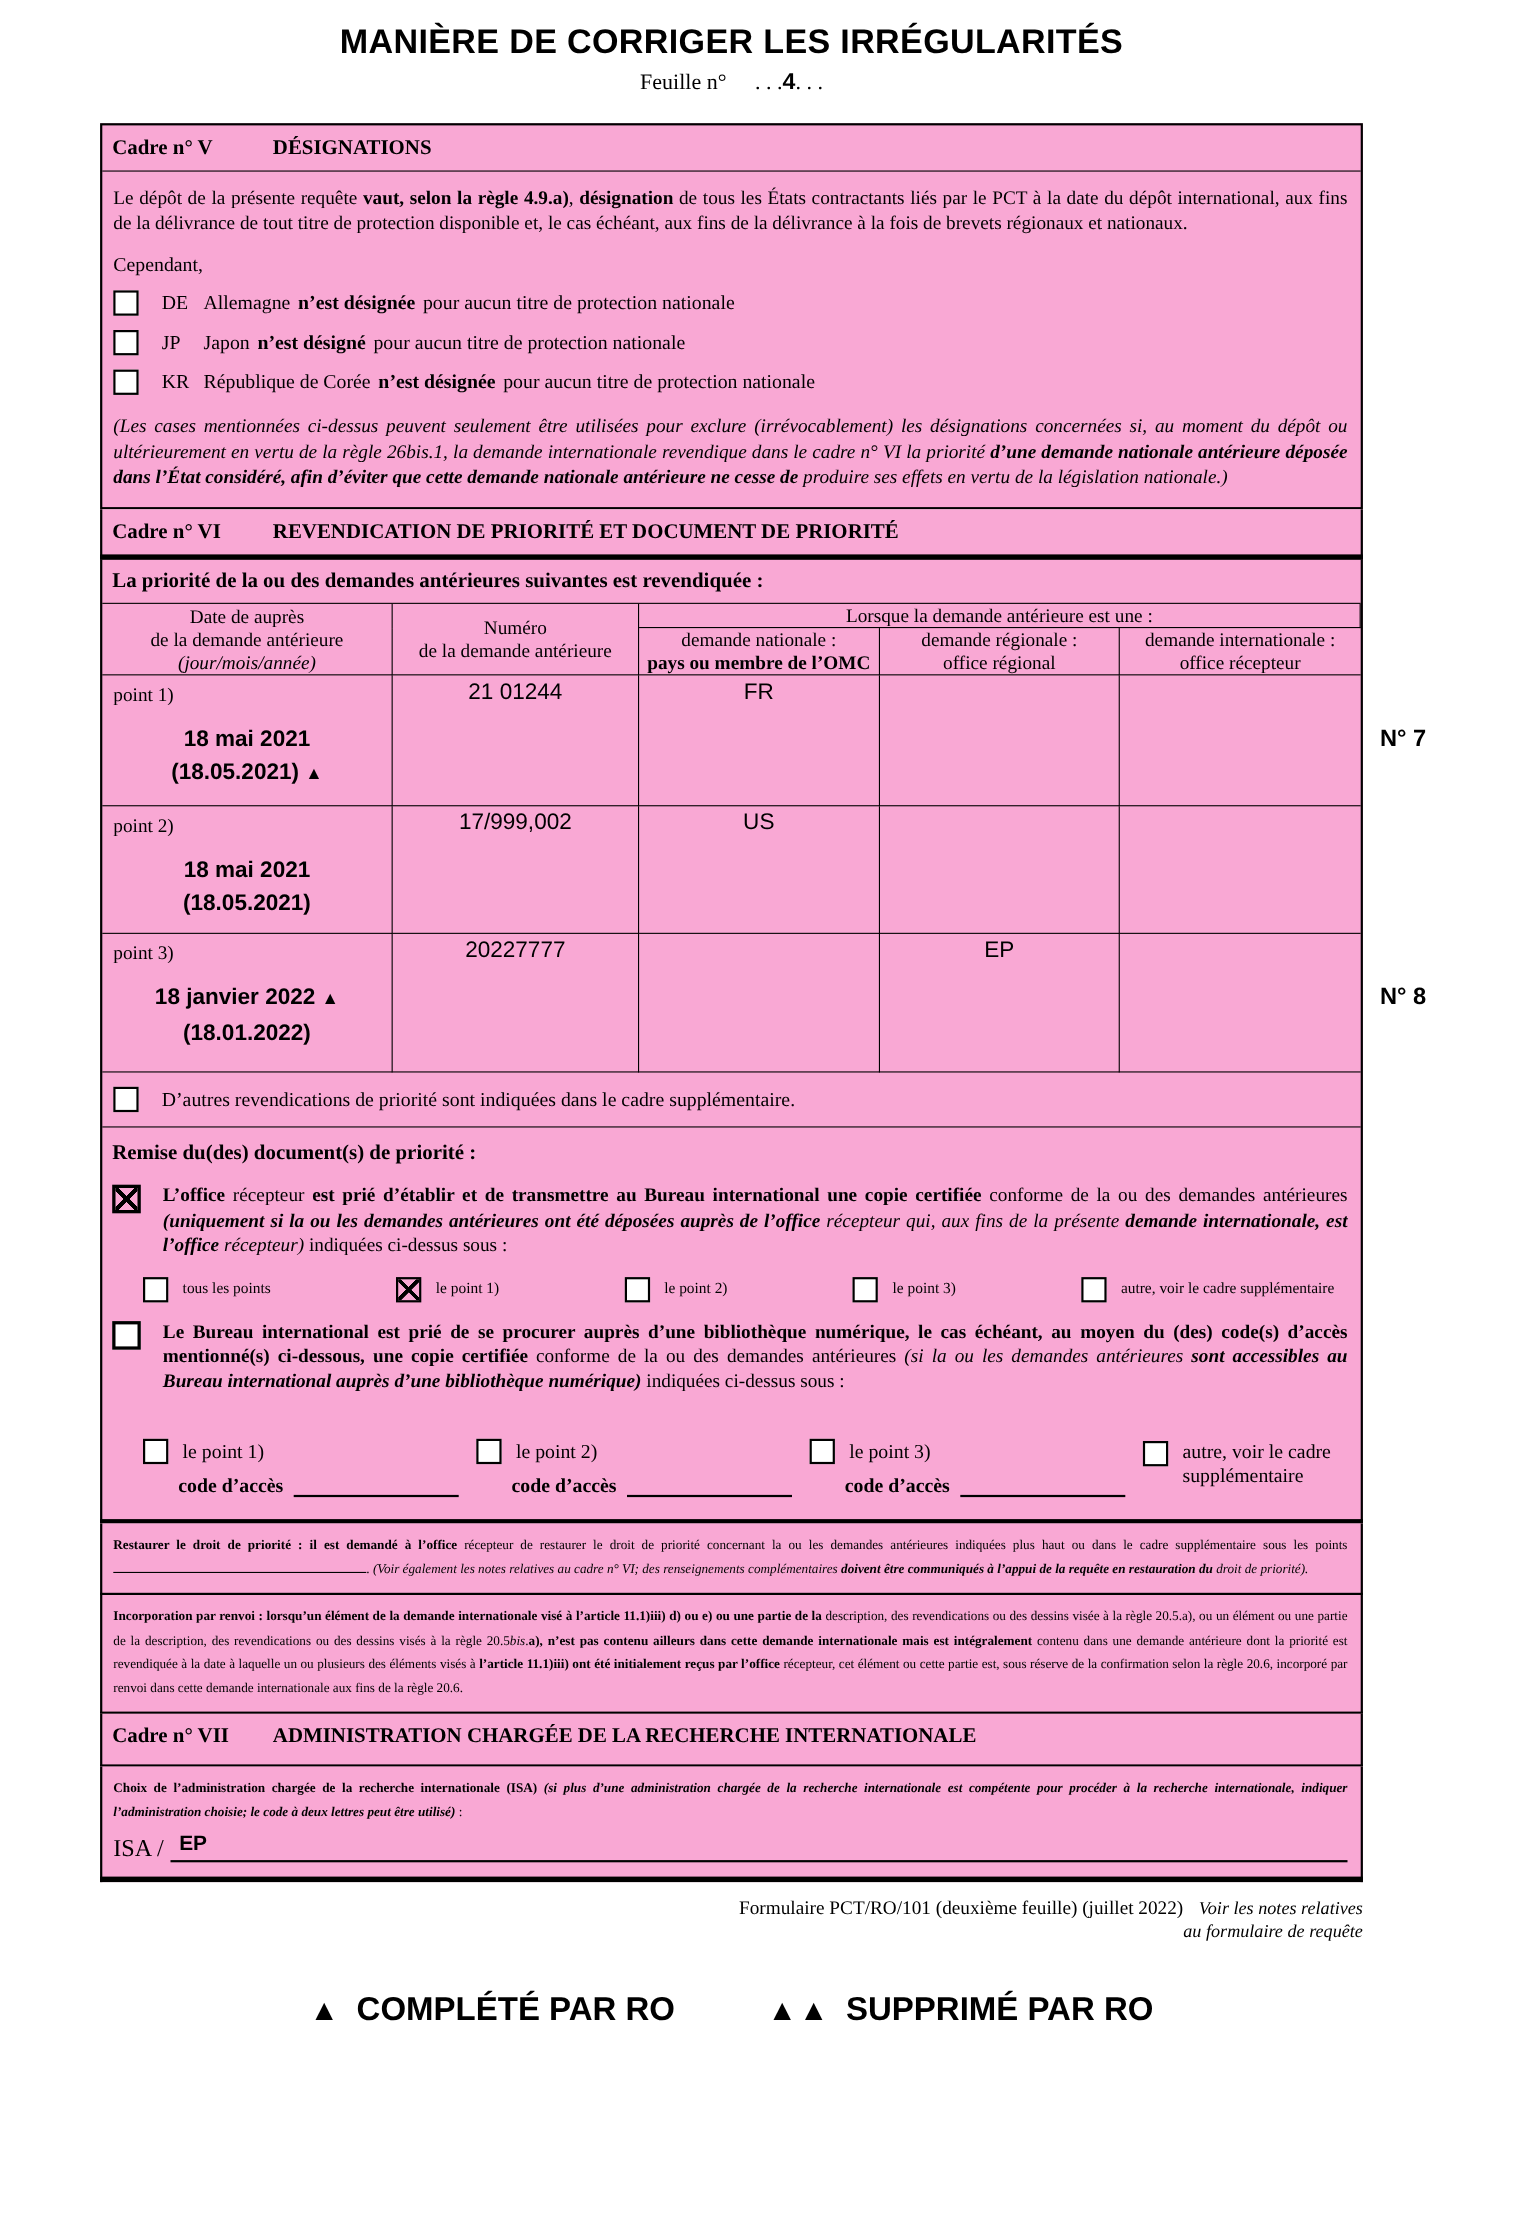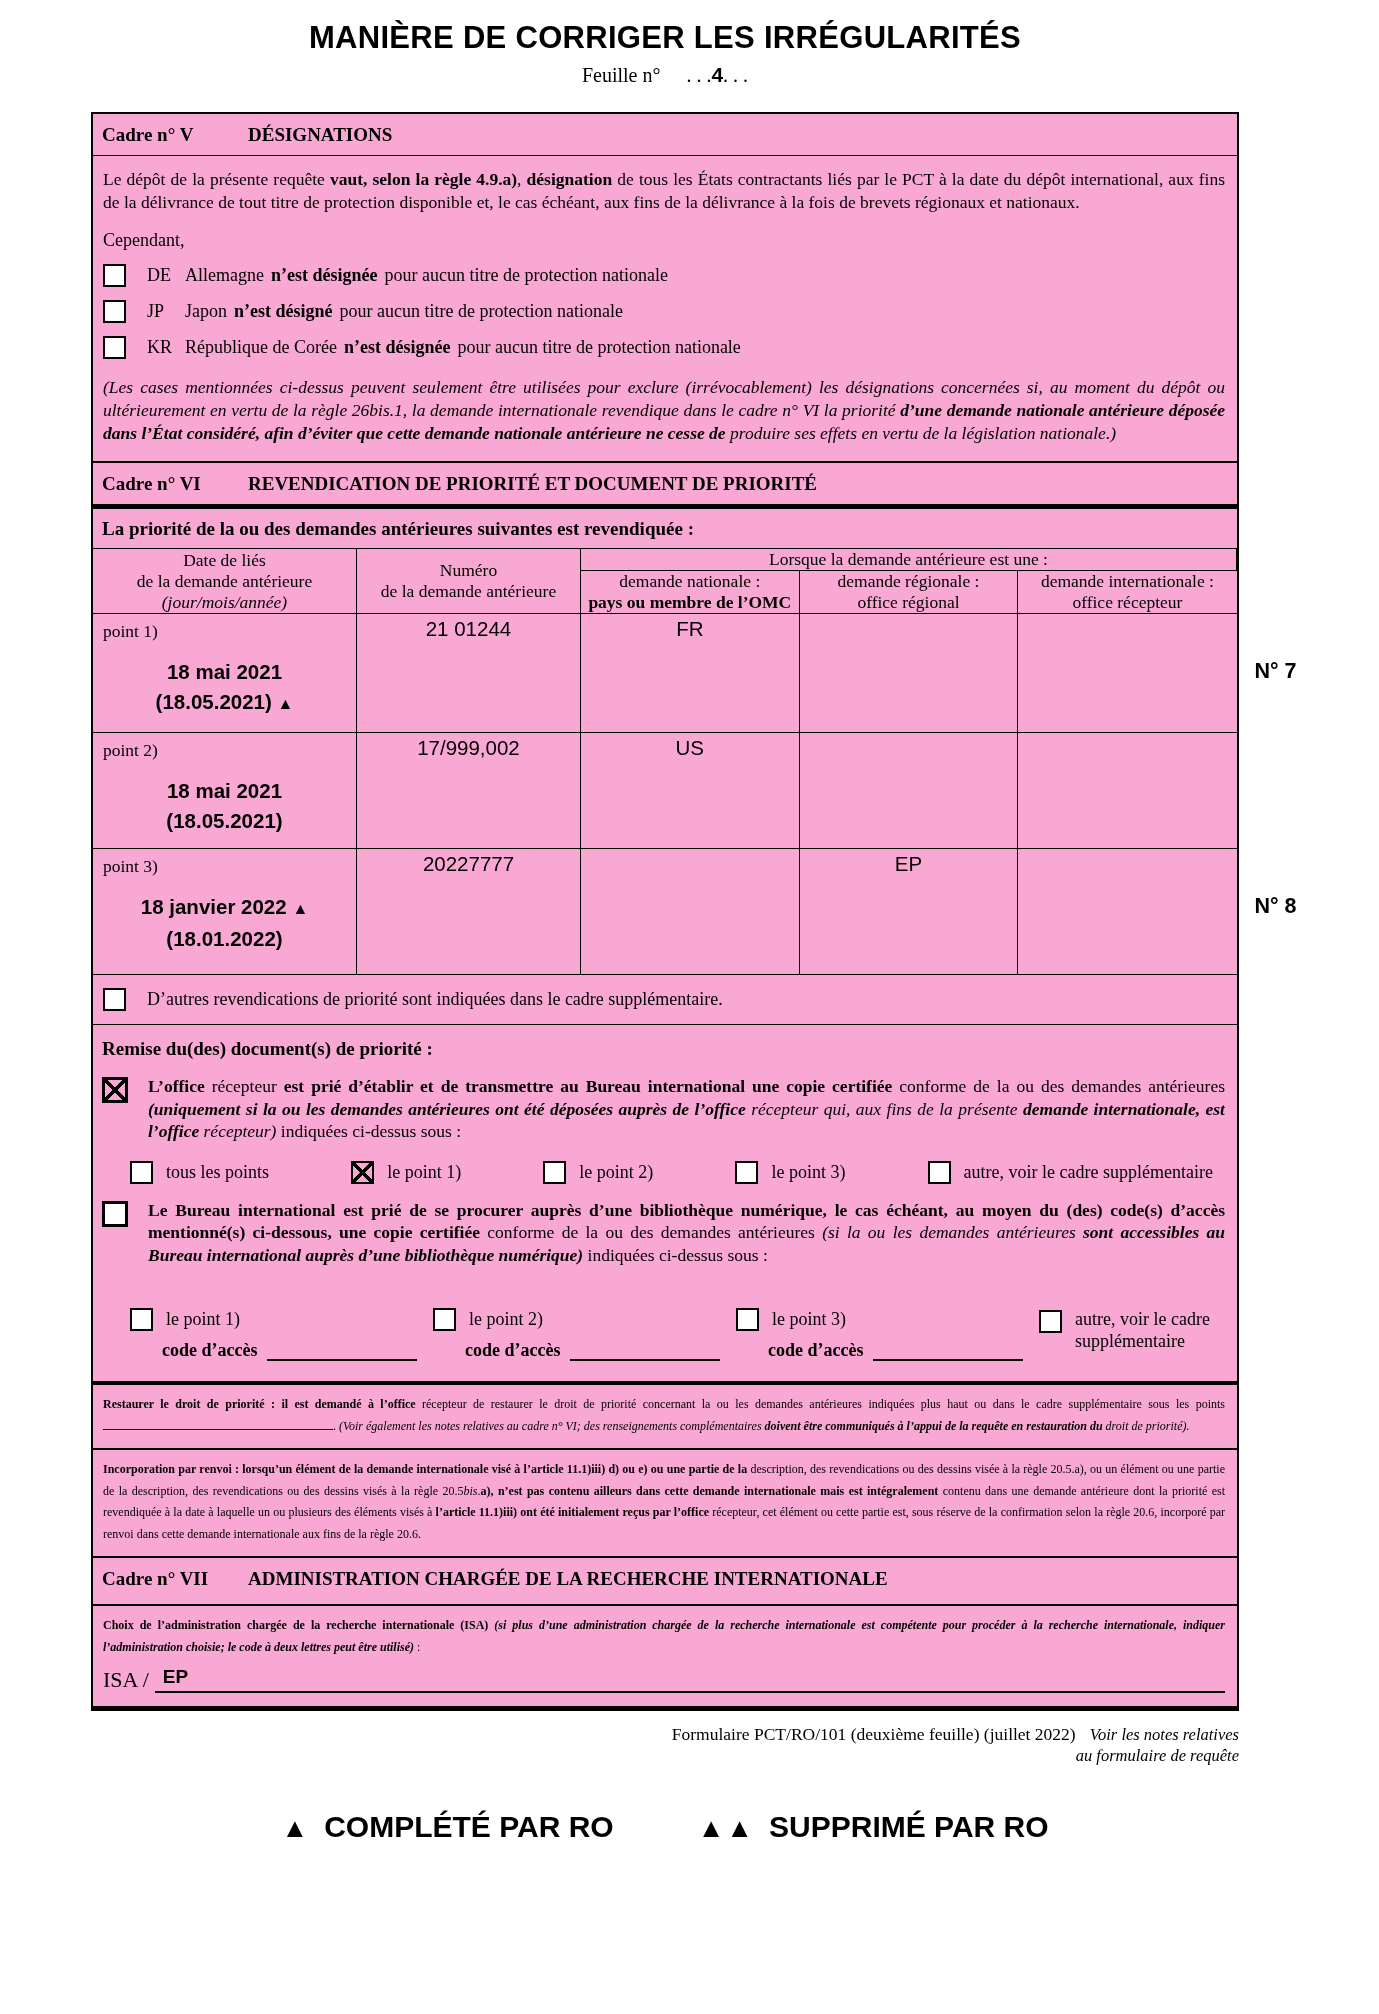--- a/index.html
+++ b/index.html
@@ -60,21 +60,21 @@
   .margin-note{
     position:absolute;left:calc(100% + 18px);top:42px;white-space:nowrap;
     font-family:"Liberation Sans",sans-serif;font-weight:bold;font-size:21.5px;
   }
   .row-other{display:flex;align-items:center;padding:13px 10px 13px 10px;border-bottom:1.5px solid #000;font-size:18px;}
   .row-other .cb{margin-right:21px;}
   .remise-head{padding:13px 10px 0 9px;font-weight:bold;font-size:19px;}
   .chk-item{display:flex;margin:15px 12px 0 9px;}
   .chk-item .cb{margin:2px 20px 0 0;}
   .chk-item .para{flex:1;}
-  .optrowA{display:flex;justify-content:space-between;margin:18px 24px 0 37px;font-size:18px;}
+  .optrowA{display:flex;justify-content:space-between;margin:18px 24px 0 37px;font-size:14px;}
   .opt{display:flex;align-items:center;white-space:nowrap;}
   .opt .cb{margin-right:13px;}
   .optrowB{display:flex;margin:42px 12px 0 37px;font-size:18px;padding-bottom:20px;}
   .optB{width:303px;flex:none;}
   .optB .top{display:flex;align-items:center;}
   .optB .top .cb{margin-right:13px;}
   .code-line{display:flex;align-items:flex-end;margin:9px 0 0 32px;font-weight:bold;font-size:18px;}
   .code-blank{display:inline-block;width:150px;border-bottom:2px solid #000;height:1.05em;margin-left:10px;}
   .optB-other{display:flex;}
   .optB-other .cb{margin:2px 13px 0 0;}
@@ -146,21 +146,21 @@
     </div>
   </div>
 
   <div class="box bt0 bb-med">
     <div class="prio-heading">La priorité de la ou des demandes antérieures suivantes est revendiquée :</div>
 
     <table class="prio">
       <tbody>
           <tr>
         <th class="c1 thc" rowspan="2">
-          <div>Date de liés</div>
+          <div>Date de auprès</div>
           <div>de la demande antérieure</div>
           <div class="i">(jour/mois/année)</div>
         </th>
         <th class="c2 thc" rowspan="2">
           <div>Numéro</div>
           <div>de la demande antérieure</div>
         </th>
         <th class="grp" colspan="3">Lorsque la demande antérieure est une :</th>
       </tr>
       <tr>

